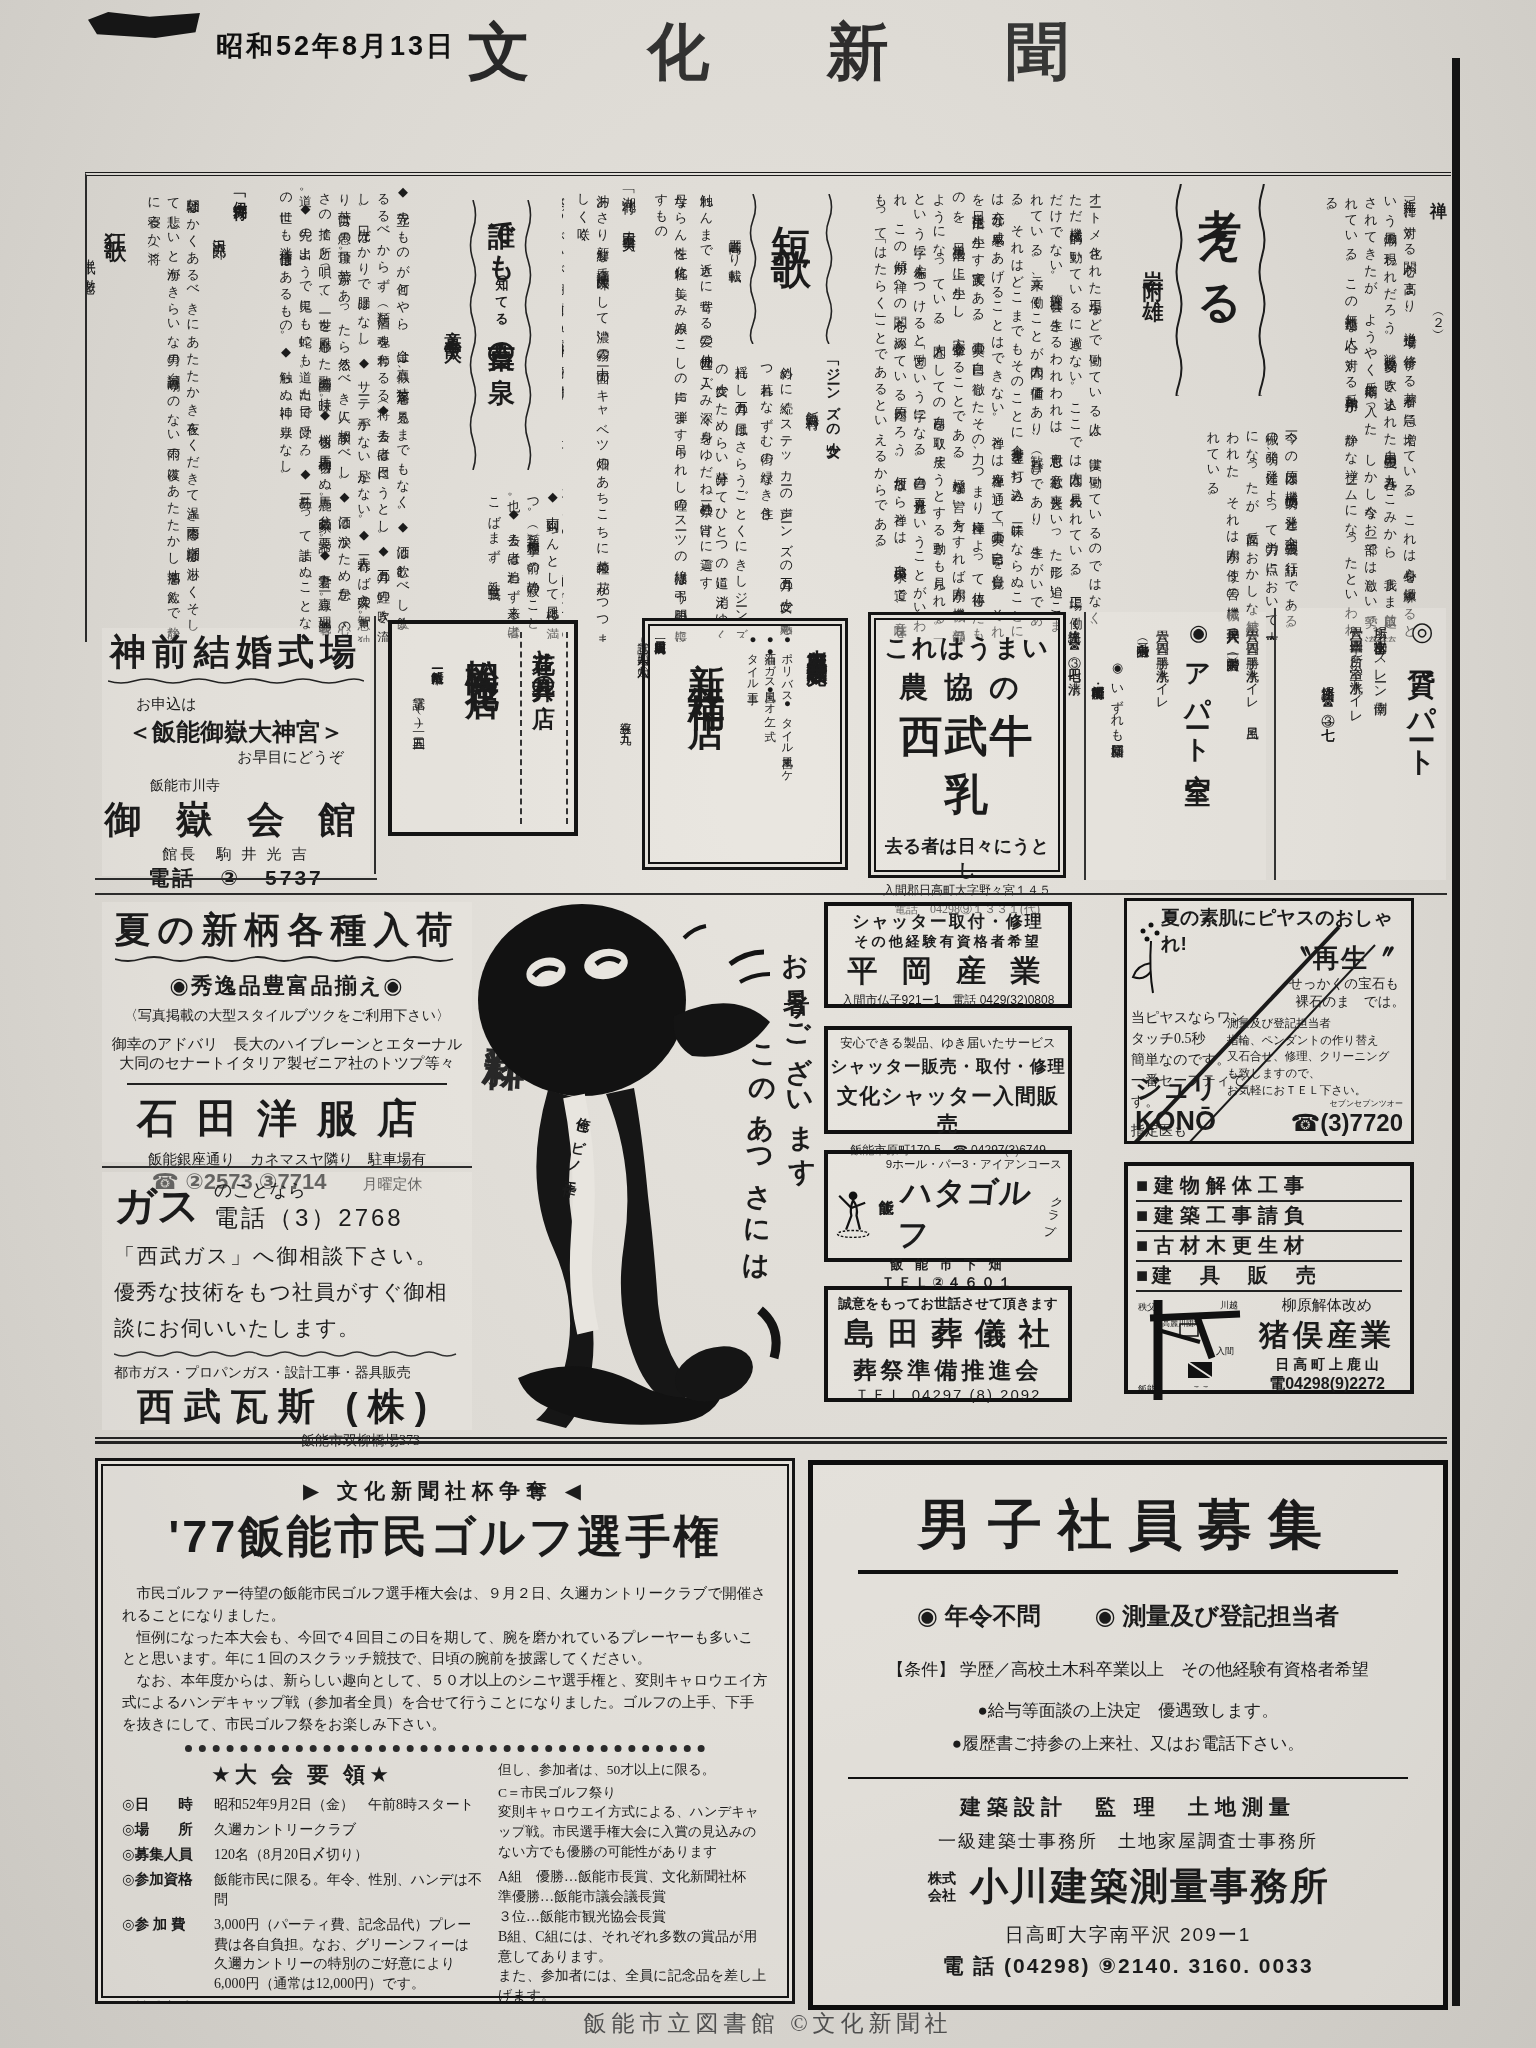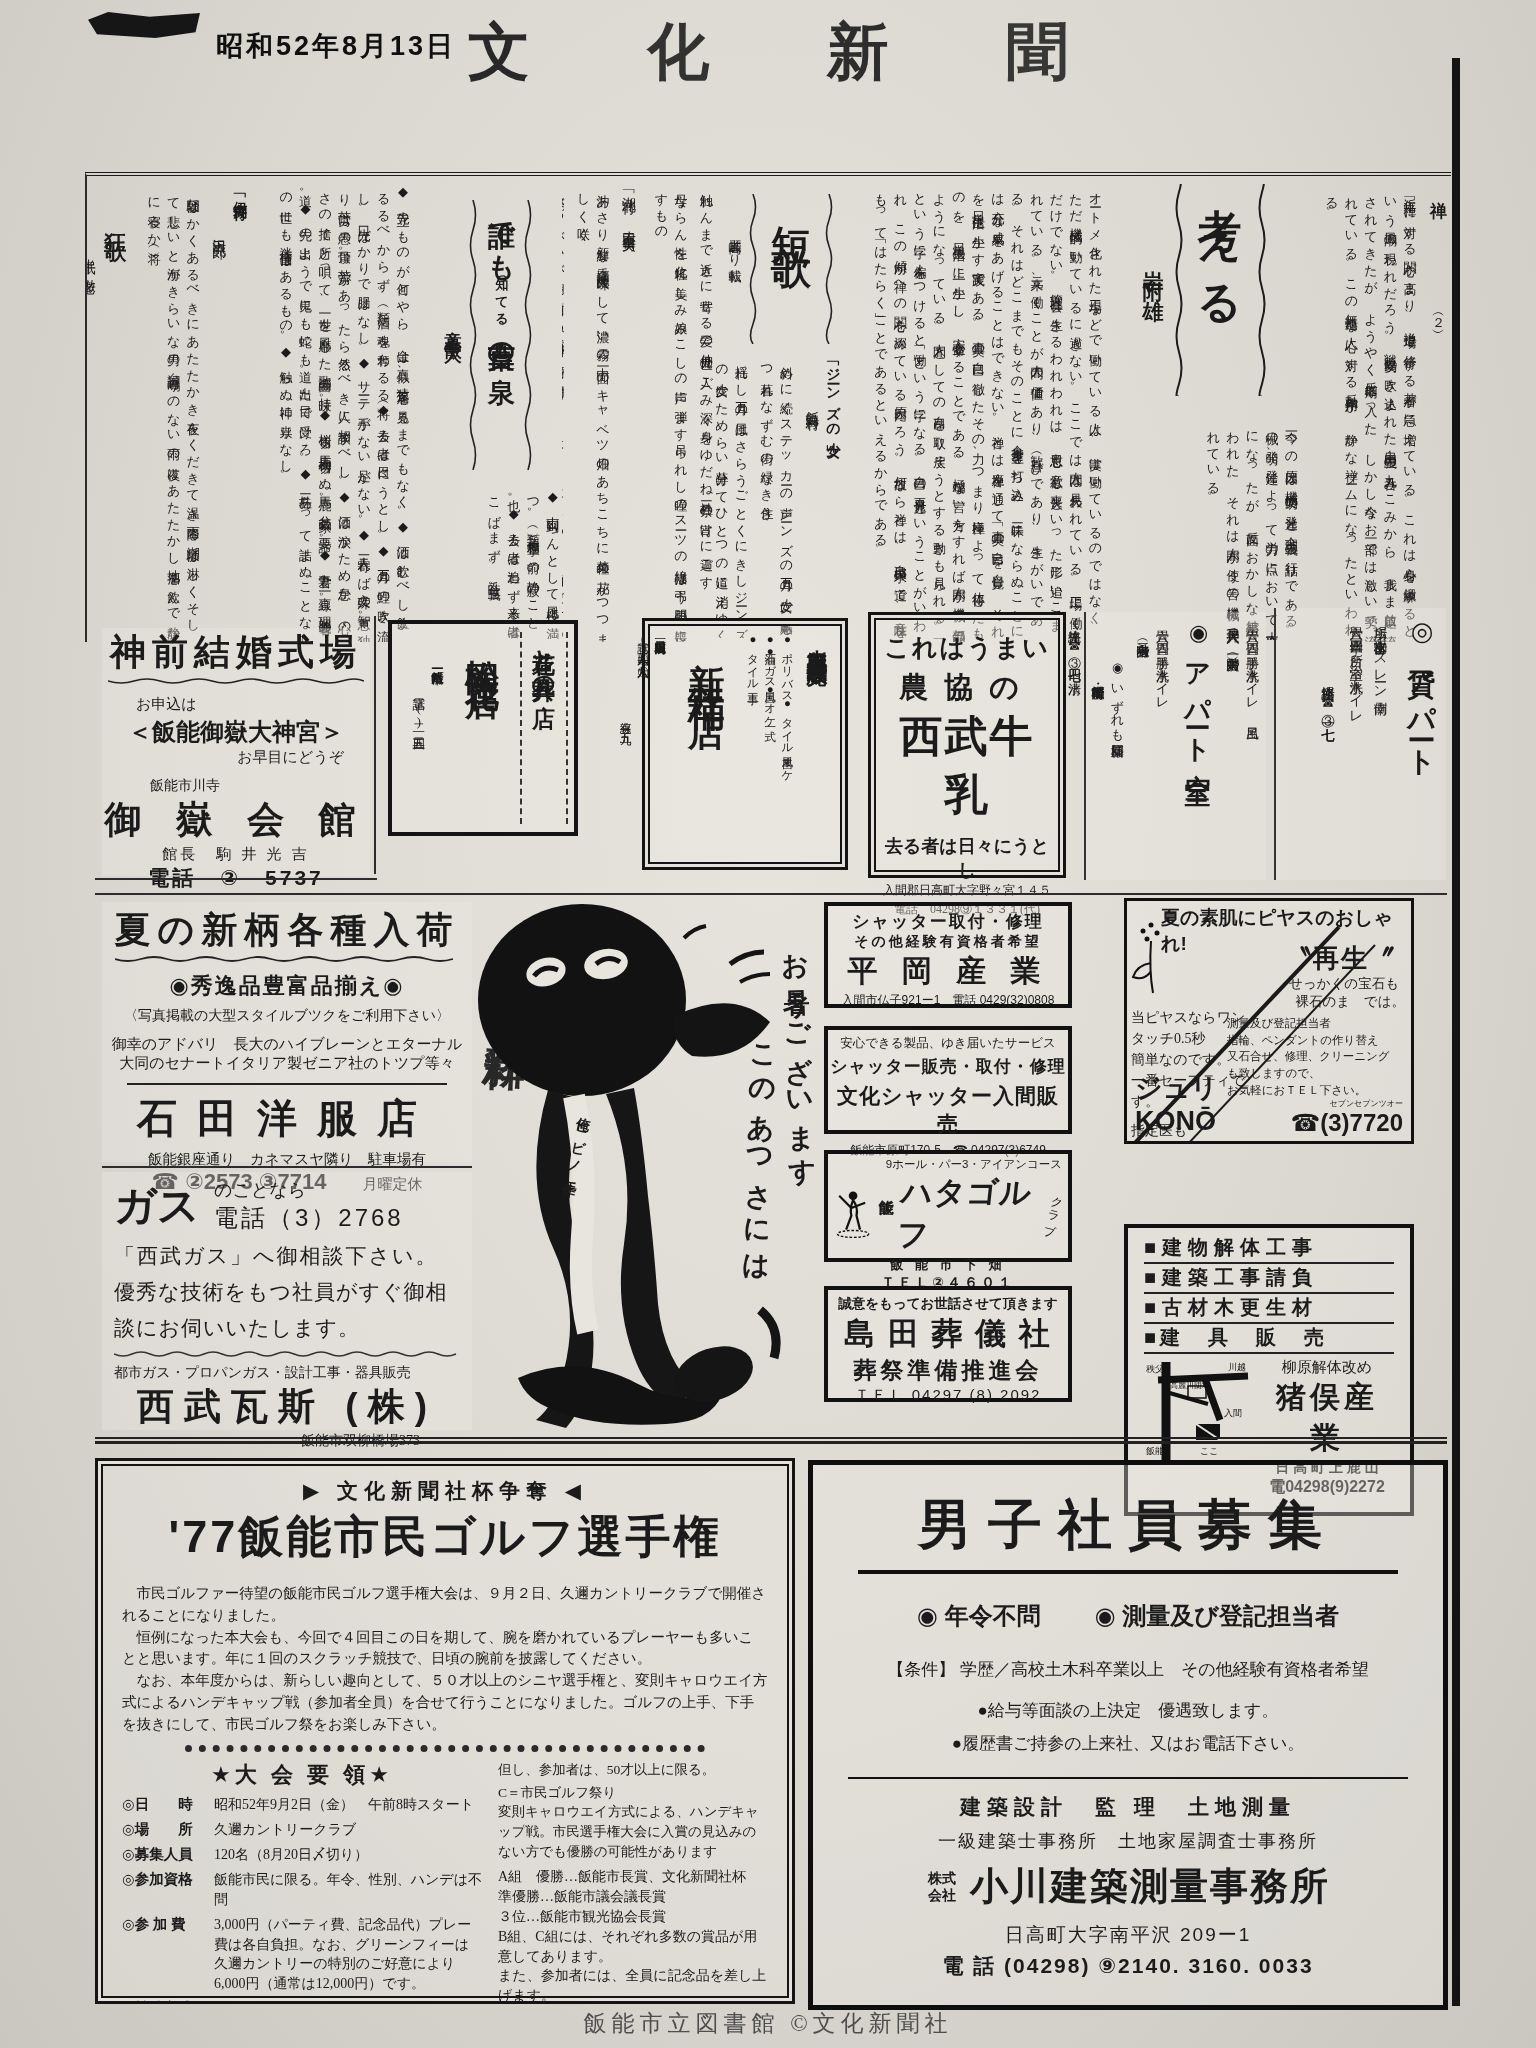--- a/index.html
+++ b/index.html
@@ -343,21 +343,21 @@
   </div>
   <div style="position:absolute;left:8px;right:8px;bottom:4px;display:flex;justify-content:space-between;align-items:flex-end;">
     <span class="b sans" style="font-size:27px;">ジュリKONŌ</span>
     <span style="text-align:right;display:block;">
       <span style="display:block;font-size:8px;">セブンセブンツオー</span>
       <span class="b sans" style="display:block;font-size:24px;">☎(3)7720</span>
     </span>
   </div>
 </div>
 
-<div class="adbox sans" style="left:1124px;top:1224px;width:290px;height:292px;border:4px solid #111;padding:6px 16px;">
+<div class="adbox sans" style="left:1124px;top:1162px;width:290px;height:232px;border:4px solid #111;padding:6px 8px;">
   <div class="b" style="font-size:20px;letter-spacing:6px;border-bottom:2px solid #222;padding-bottom:1px;">■建物解体工事</div>
   <div class="b" style="font-size:20px;letter-spacing:6px;border-bottom:2px solid #222;padding-bottom:1px;">■建築工事請負</div>
   <div class="b" style="font-size:20px;letter-spacing:6px;border-bottom:2px solid #222;padding-bottom:1px;">■古材木更生材</div>
   <div class="b" style="font-size:20px;letter-spacing:4px;border-bottom:2px solid #222;padding-bottom:1px;">■建　具　販　売</div>
   <div style="display:flex;margin-top:4px;gap:4px;">
     <svg width="112" height="108" viewBox="0 0 112 108">
       <line x1="22" y1="4" x2="22" y2="104" stroke="#111" stroke-width="9"></line>
       <line x1="14" y1="22" x2="104" y2="18" stroke="#111" stroke-width="7"></line>
       <line x1="60" y1="18" x2="76" y2="62" stroke="#111" stroke-width="7"></line>
       <line x1="22" y1="34" x2="64" y2="46" stroke="#111" stroke-width="4"></line>

